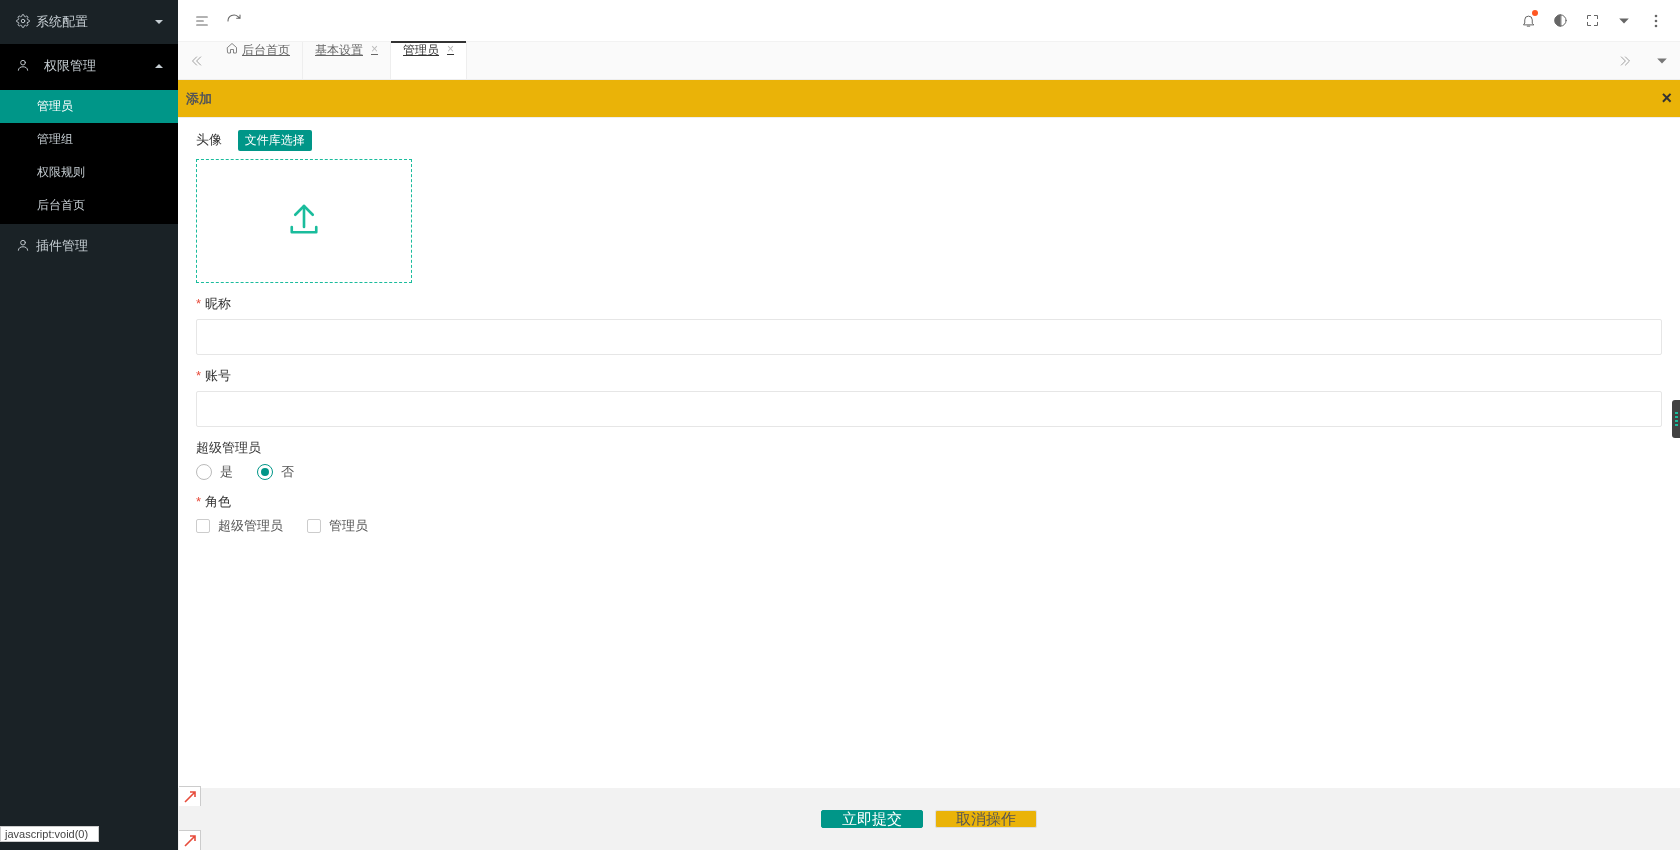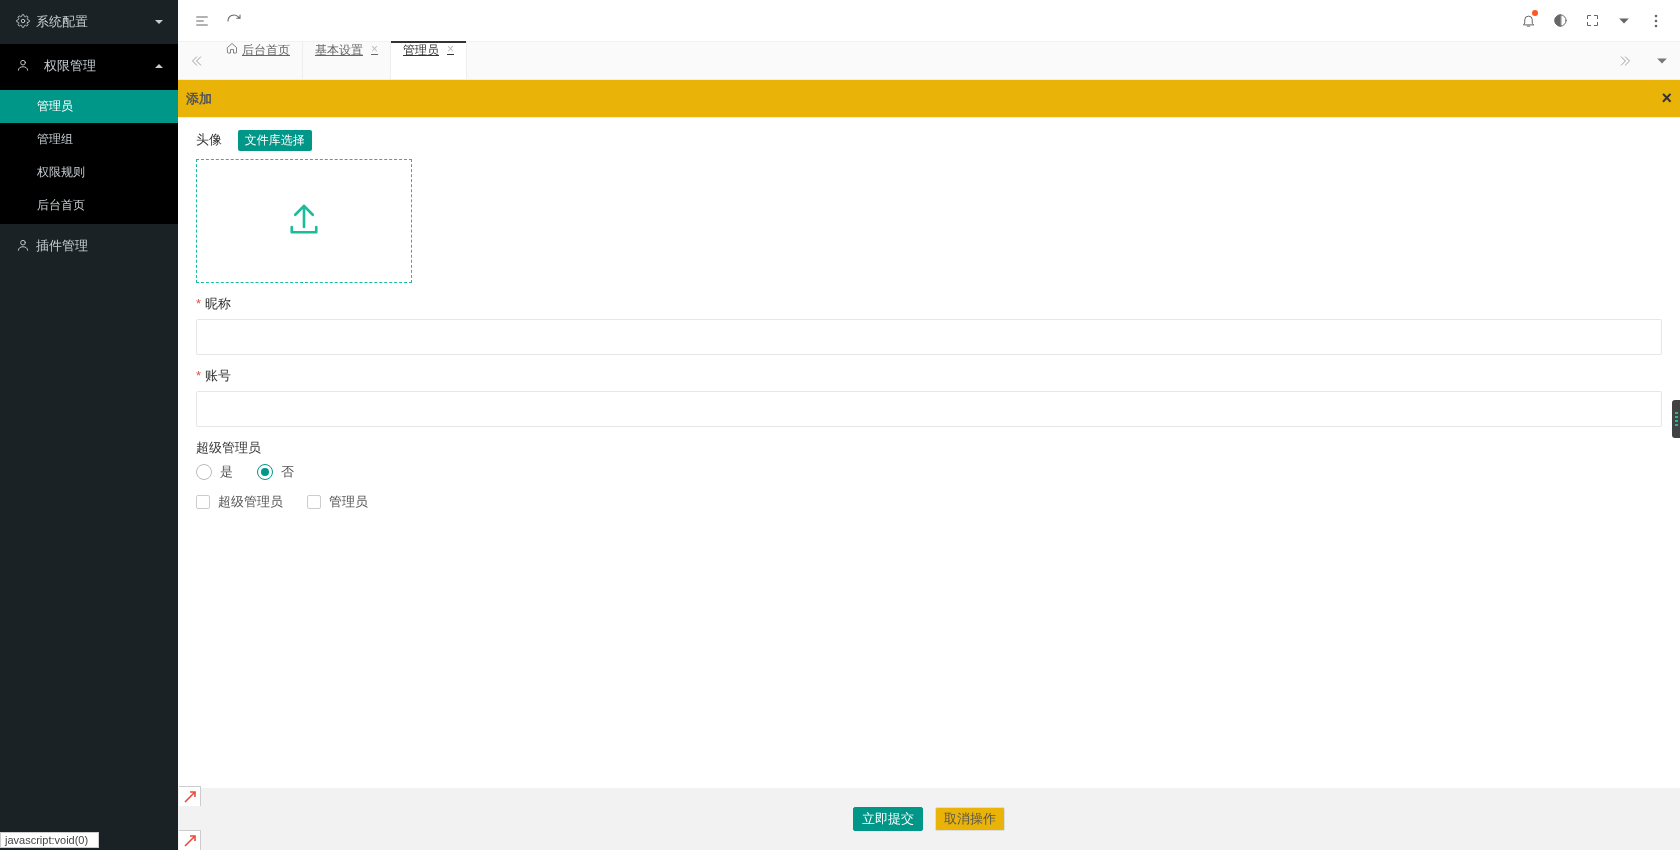--- a/index.html
+++ b/index.html
@@ -229,37 +229,37 @@
 
 .footer {
   height: 62px;
   background: #f2f2f2;
   display: flex;
   align-items: center;
   justify-content: center;
   gap: 12px;
 }
 .btn {
-  height: 24px;
-  padding: 0 8px;
+  height: 18px;
+  padding: 0 20px;
   border-radius: 2px;
-  font-size: 13px;
+  font-size: 15px;
   cursor: pointer;
   border: 1px solid;
   display: inline-flex;
   align-items: center;
 }
 .btn-primary { background: #009688; border-color: #009688; color: #fff; }
 .btn-default { background: #eab308; border-color: #ddd; color: #555; }
 
 
 .statusbar {
   position: absolute;
   left: 0;
-  bottom: 2px;
+  bottom: 8px;
   background: #fff;
   border: 1px solid #ccc;
   font-size: 11px;
   color: #444;
   padding: 1px 10px 1px 4px;
 }
 .corner-tab {
   position: absolute;
   width: 22px;
   height: 20px;
@@ -469,20 +469,21 @@
             <span>是</span>
           </div>
           <div class="radio-wrap">
             <span class="radio checked"></span>
             <span>否</span>
           </div>
         </div>
       </div>
 
       <div class="form-row">
+        <label class="lbl"><span class="req">*</span><span>角色</span></label>
         <div class="check-group">
           <div class="check-wrap">
             <span class="cbox"></span>
             <span>超级管理员</span>
           </div>
           <div class="check-wrap">
             <span class="cbox"></span>
             <span>管理员</span>
           </div>
         </div>

